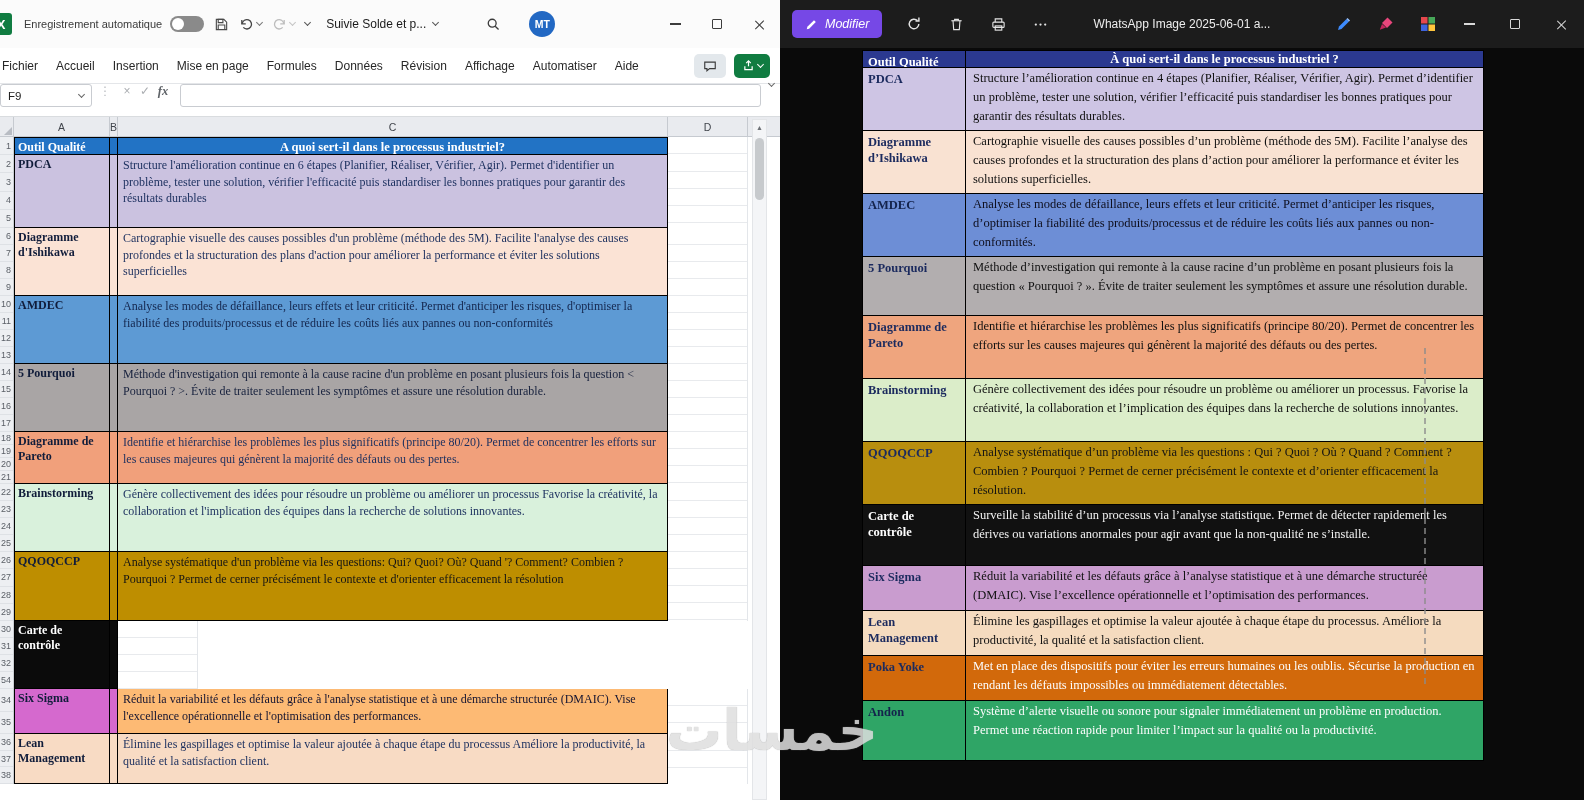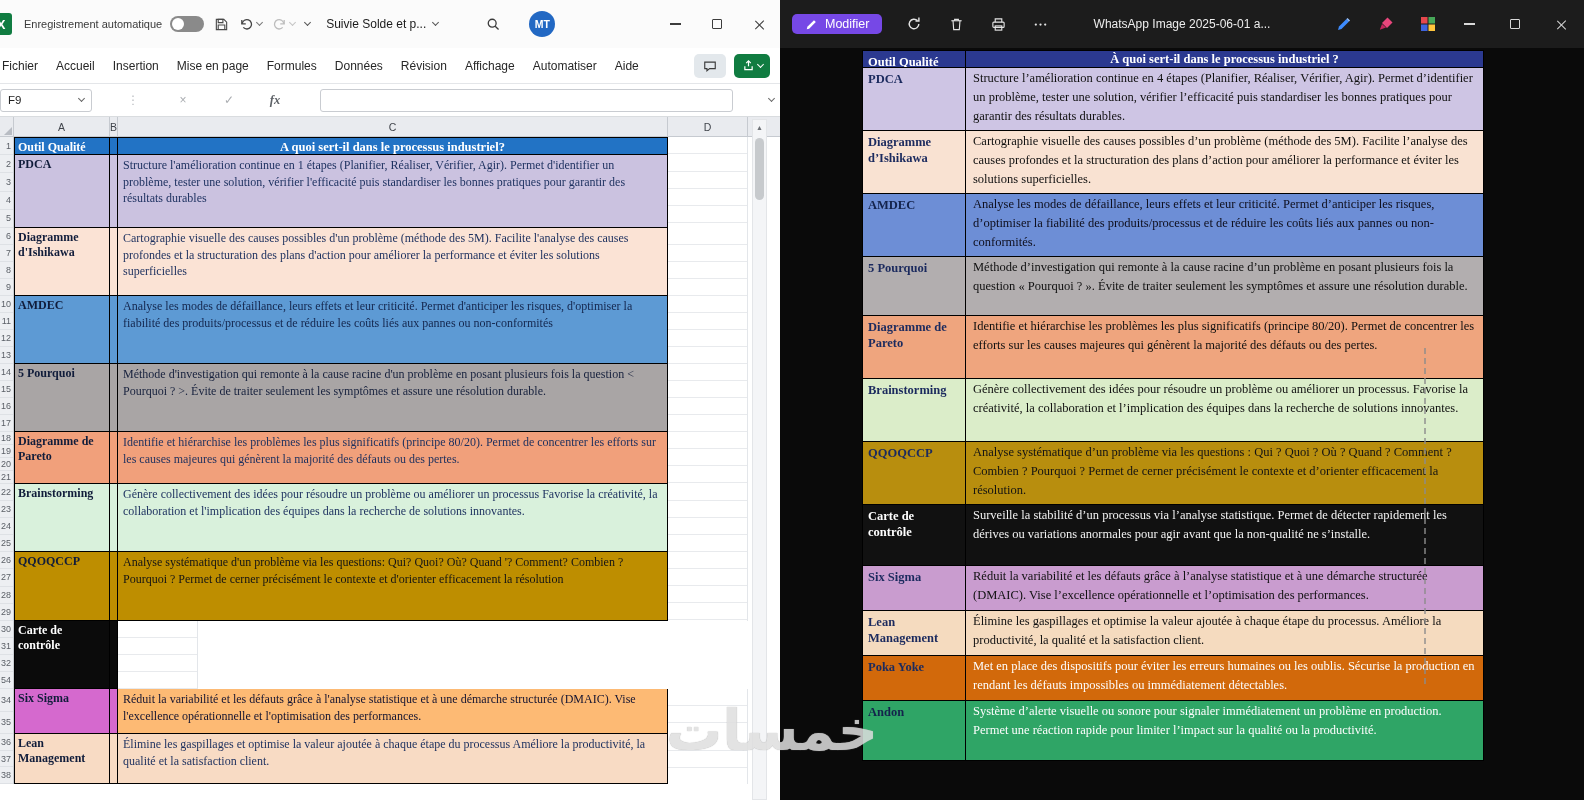--- a/index.html
+++ b/index.html
@@ -32,21 +32,21 @@
   .glyph-x::before { transform:rotate(45deg); } .glyph-x::after { transform:rotate(-45deg); }
 
   .x-ribbon { height:36px; display:flex; align-items:center; background:#FFF; border-bottom:1px solid #E4E6E9; padding-right:10px; }
   .x-tabs { display:flex; height:100%; margin-left:-7px; }
   .x-tab { padding:0 9px; font-size:12px; color:#272727; display:flex; align-items:center; white-space:nowrap; }
   .rb-comment { margin-left:auto; width:32px; height:24px; background:#E3E8EC; border-radius:5px;
                 display:flex; align-items:center; justify-content:center; color:#3B3B3B; }
   .rb-share { width:36px; height:24px; border-radius:5px; margin-left:8px; color:#FFF;
               display:flex; align-items:center; justify-content:center; gap:3px; }
 
-  .x-formula { height:33px; display:flex; align-items:center; background:#FFF; border-bottom:1px solid #D9DCDF; padding-right:6px;gap:28px; }
+  .x-formula { height:33px; display:flex; align-items:flex-start; background:#FFF; border-bottom:1px solid #D9DCDF; padding-right:6px; }
   .x-namebox { width:92px; height:23px; border:1px solid #C9CCD1; border-radius:3px; display:flex; align-items:center;
                justify-content:space-between; padding:0 7px; font-size:11.5px; color:#222; }
   .x-vdots { color:#B9BCC0; font-size:12px; margin:0 7px; }
   .fbtn { width:18px; text-align:center; color:#ABAEB2; font-size:12px; }
   .fx { color:#5F6368; font-family:"Liberation Serif", serif; font-style:italic; font-weight:bold; font-size:12.5px; }
   .x-finput { flex:1; margin-left:8px; height:23px; border:1px solid #C9CCD1; border-radius:3px; background:#FFF; outline:none; padding:0 6px; font-size:11px; }
   .x-fexpand { color:#6A6A6A; margin-left:8px; }
 
   .x-colheads { display:flex; height:20px; background:#E9EBEF; border-bottom:1px solid #C6CAD0; font-size:10.5px; color:#41454C; }
   .corner { width:14px; border-right:1px solid #C6CAD0; position:relative; }
@@ -70,21 +70,21 @@
   .xhead .cA,.xhead .cB,.xhead .cC { border-top:1px solid #000; }
   .xhead .cC { text-align:center; font-weight:bold; font-size:12.5px; line-height:15px; }
 
   .x-scroll { position:absolute; left:752px; top:119px; width:15px; bottom:0; background:#F4F5F7; border:1px solid #E3E5E8; }
   .x-scroll .arr { height:15px; display:flex; align-items:center; justify-content:center; font-size:7px; color:#6E7277; }
   .x-thumb { position:absolute; left:2px; top:18px; width:9px; height:62px; background:#C7CACD; border-radius:5px; }
 
   
   .photos { position:absolute; left:780px; top:0; width:804px; height:800px; background:#0A0A0A; overflow:hidden; }
   .p-titlebar { height:48px; background:#1C1C1C; display:flex; align-items:center; position:relative; padding-left:12px; }
-  .edit-btn { height:20px; border-radius:5px; color:#FFF; font-size:12.5px; display:flex; align-items:center; gap:7px; padding:0 13px; flex:none; }
+  .edit-btn { height:28px; border-radius:5px; color:#FFF; font-size:12.5px; display:flex; align-items:center; gap:7px; padding:0 13px; flex:none;font-style:italic; }
   .p-ic { width:36px; height:32px; display:flex; align-items:center; justify-content:center; margin-left:6px; color:#E4E4E4; border-radius:4px; }
   .p-ic.first { margin-left:14px; }
   .p-title { position:absolute; left:50%; transform:translateX(-50%); font-size:12px; color:#EDEDED; white-space:nowrap; }
   .p-right { margin-left:auto; display:flex; align-items:center; height:48px; }
   .p-wbtn { width:46px; height:48px; display:flex; align-items:center; justify-content:center; color:#D9D9D9; }
 
   .p-canvas { position:relative; height:752px; overflow:hidden; }
   .p-table { position:absolute; left:82px; top:2px; width:622px; border-top:1px solid #000; }
   .prow { display:flex; }
   .prow.cut { overflow:hidden;margin-top:48px; }
@@ -234,21 +234,21 @@
 
       <div class="xrow" style="height:73px">
         <div class="gutter">
             <div class="gnum">2</div>
             <div class="gnum">3</div>
             <div class="gnum">4</div>
             <div class="gnum">5</div>
           </div>
         <div class="cA" style="background-color: rgb(203, 194, 224); color: rgb(16, 28, 58);">PDCA</div>
         <div class="cB" style="background-color: rgb(203, 194, 224);"></div>
-        <div class="cC" style="background-color: rgb(203, 194, 224); color: rgb(27, 47, 94);">Structure l'amélioration continue en 1 étapes (Planifier, Réaliser, Vérifier, Agir). Permet d'identifier un problème, tester une solution, vérifier l'efficacité puis standardiser les bonnes pratiques pour garantir des résultats durables</div>
+        <div class="cC" style="background-color: rgb(203, 194, 224); color: rgb(27, 47, 94);">Structure l'amélioration continue en 6 étapes (Planifier, Réaliser, Vérifier, Agir). Permet d'identifier un problème, tester une solution, vérifier l'efficacité puis standardiser les bonnes pratiques pour garantir des résultats durables</div>
         <div class="cD"></div>
       </div>
 
       <div class="xrow" style="height:68px">
         <div class="gutter">
             <div class="gnum">6</div>
             <div class="gnum">7</div>
             <div class="gnum">8</div>
             <div class="gnum">9</div>
           </div>

